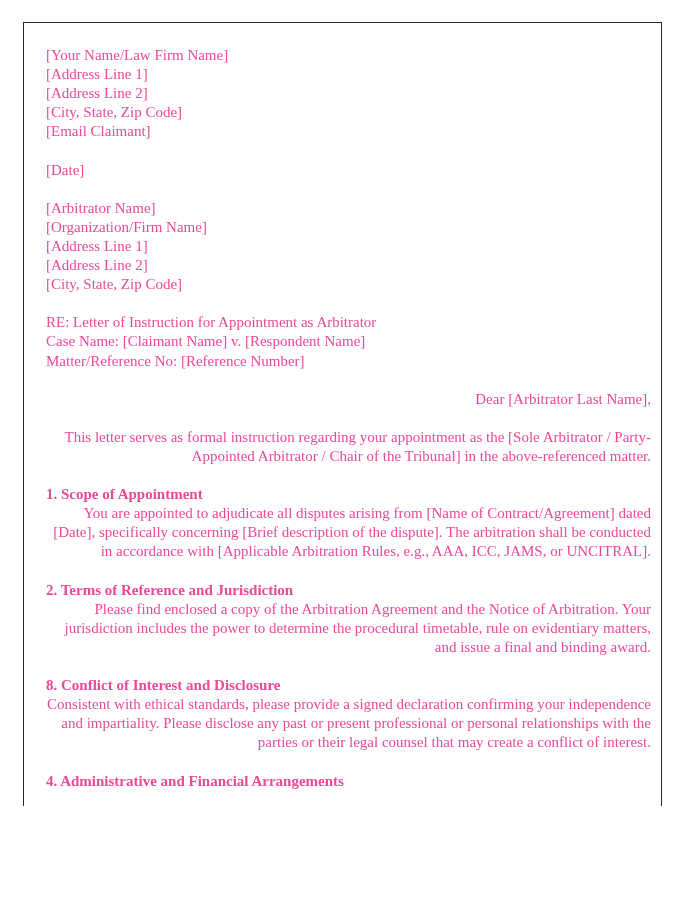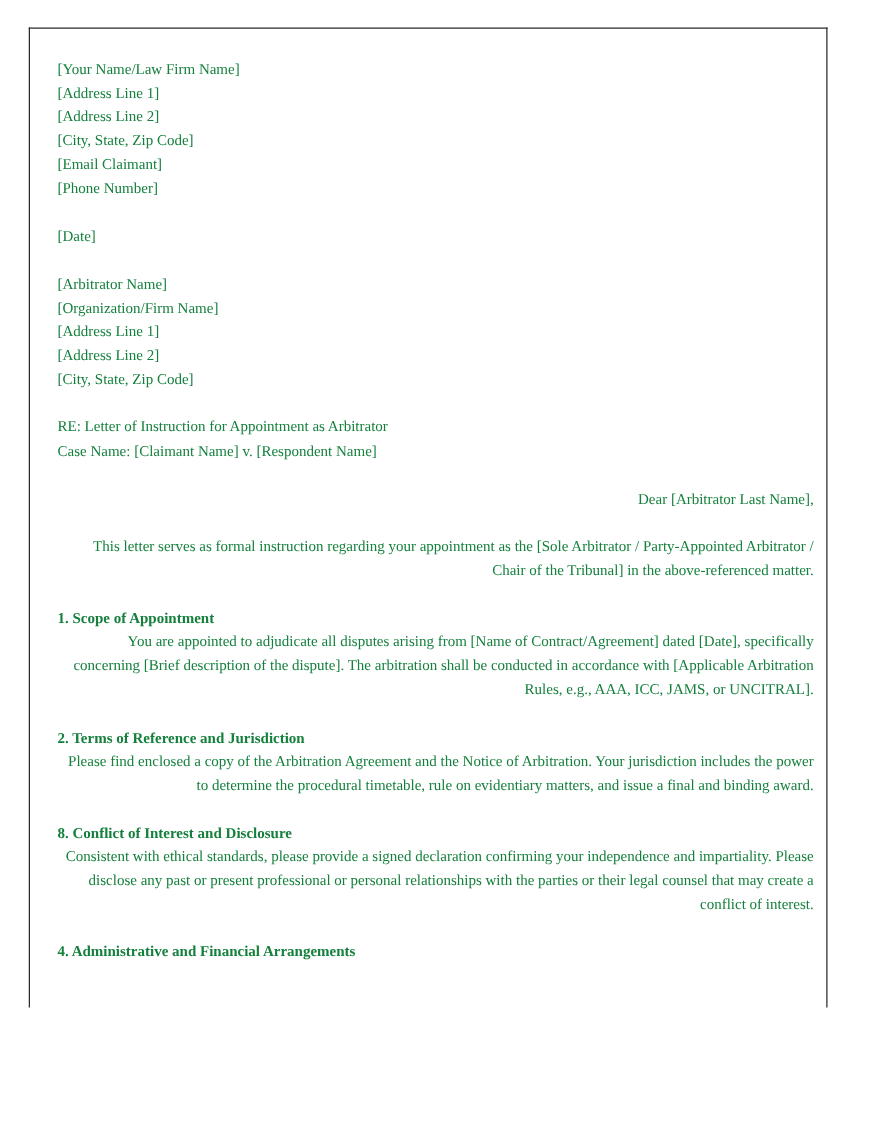--- a/index.html
+++ b/index.html
@@ -26,23 +26,23 @@
     border-bottom: none;
     overflow: hidden;
   }
   #doc-body {
     position: absolute;
     left: 0;
     top: 0;
     width: 639px;
     padding: 23px 12px 0 22px;
     box-sizing: border-box;
-    font-size: 12px;
+    font-size: 15px;
     line-height: 19.1px;
-    color: #15803d;
+    color: #ec4899;
     -webkit-font-smoothing: antialiased;
   }
   .addr-block {
     margin: 0;
     padding: 0;
   }
   .addr-line {
     white-space: nowrap;
   }
   .gap {
@@ -78,21 +78,20 @@
 
 <div id="page-sheet">
   <div id="doc-body">
 
     <div class="addr-block">
       <div class="addr-line">[Your Name/Law Firm Name]</div>
       <div class="addr-line">[Address Line 1]</div>
       <div class="addr-line">[Address Line 2]</div>
       <div class="addr-line">[City, State, Zip Code]</div>
       <div class="addr-line">[Email Claimant]</div>
-      <div class="addr-line">[Phone Number]</div>
     </div>
 
     <div class="gap"></div>
 
     <div class="addr-line">[Date]</div>
 
     <div class="gap"></div>
 
     <div class="addr-block">
       <div class="addr-line">[Arbitrator Name]</div>
@@ -105,20 +104,24 @@
     <div class="gap"></div>
 
     <div class="ref-block">
       <div class="ref-line">
         <span class="lbl">RE:</span>
         <span>Letter of Instruction for Appointment as Arbitrator</span>
       </div>
       <div class="ref-line">
         <span class="lbl">Case Name:</span>
         <span>[Claimant Name] v. [Respondent Name]</span>
+      </div>
+      <div class="ref-line">
+        <span class="lbl">Matter/Reference No:</span>
+        <span>[Reference Number]</span>
       </div>
     </div>
 
     <div class="gap"></div>
 
     <div class="indented">
       <div class="para">Dear [Arbitrator Last Name],</div>
     </div>
 
     <div class="gap"></div>

